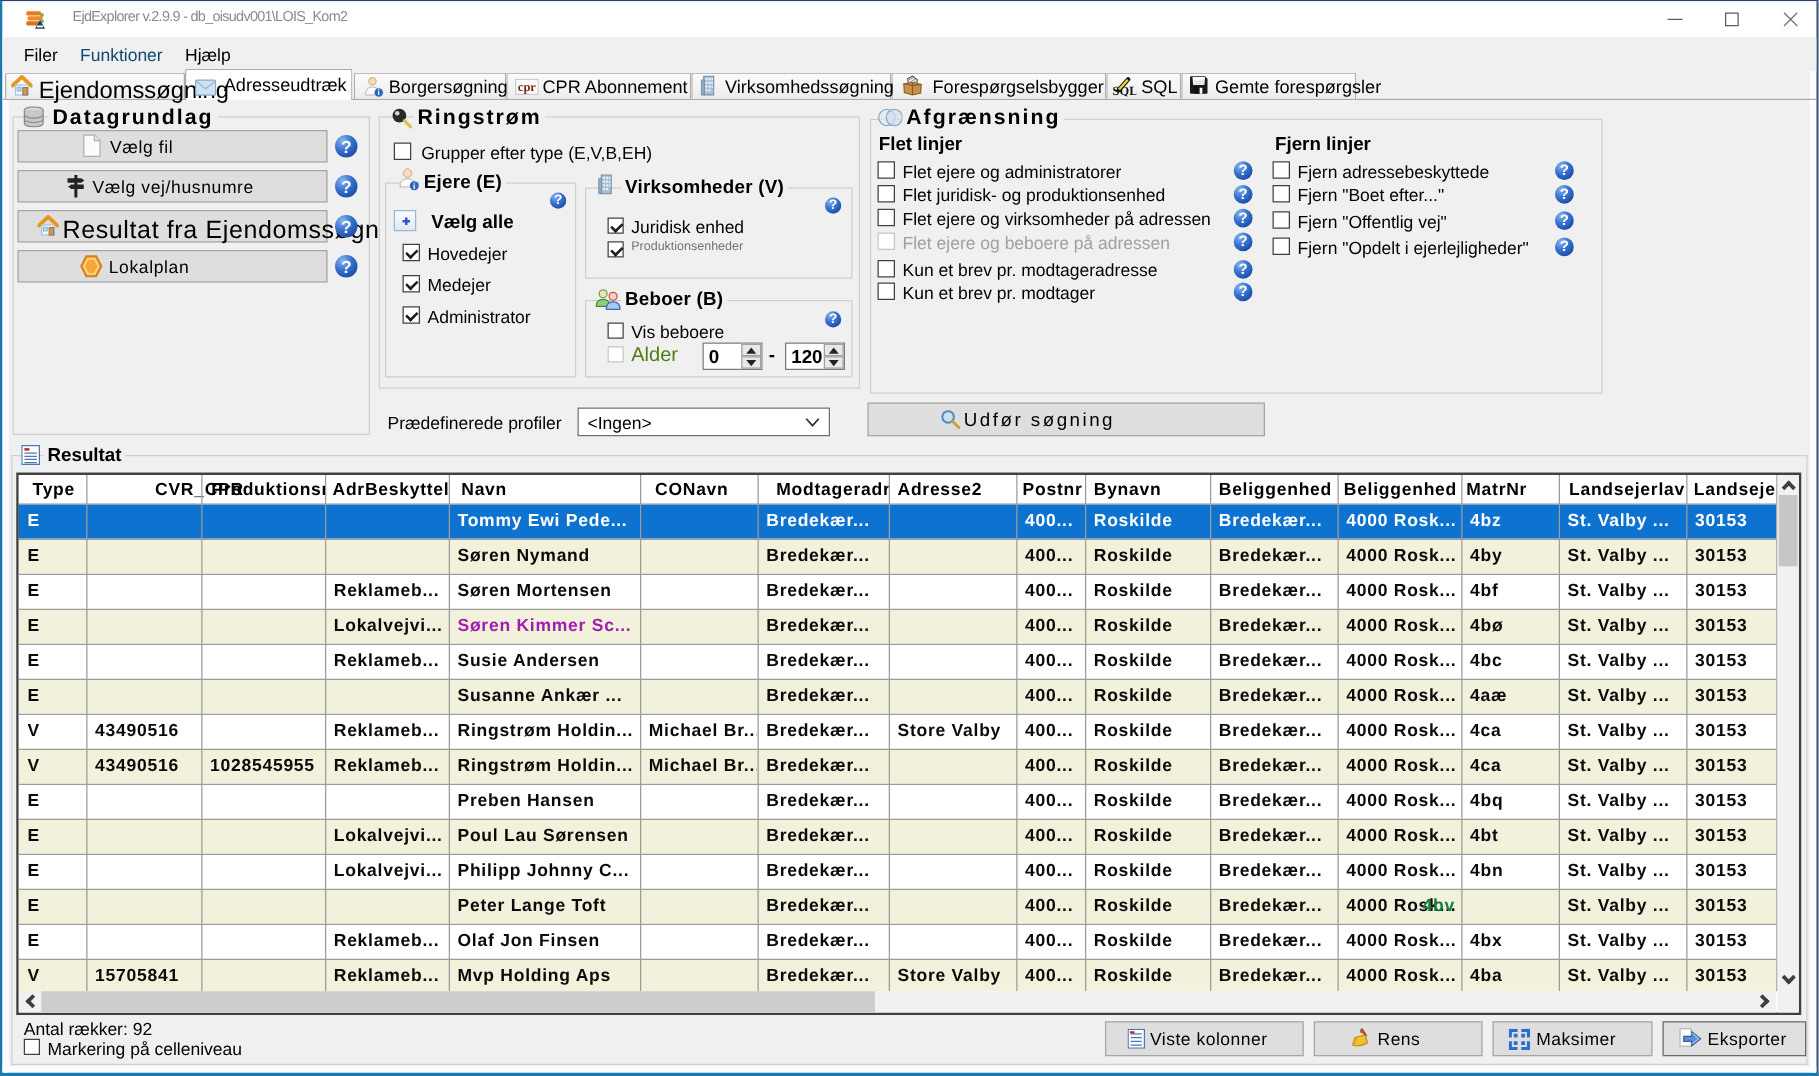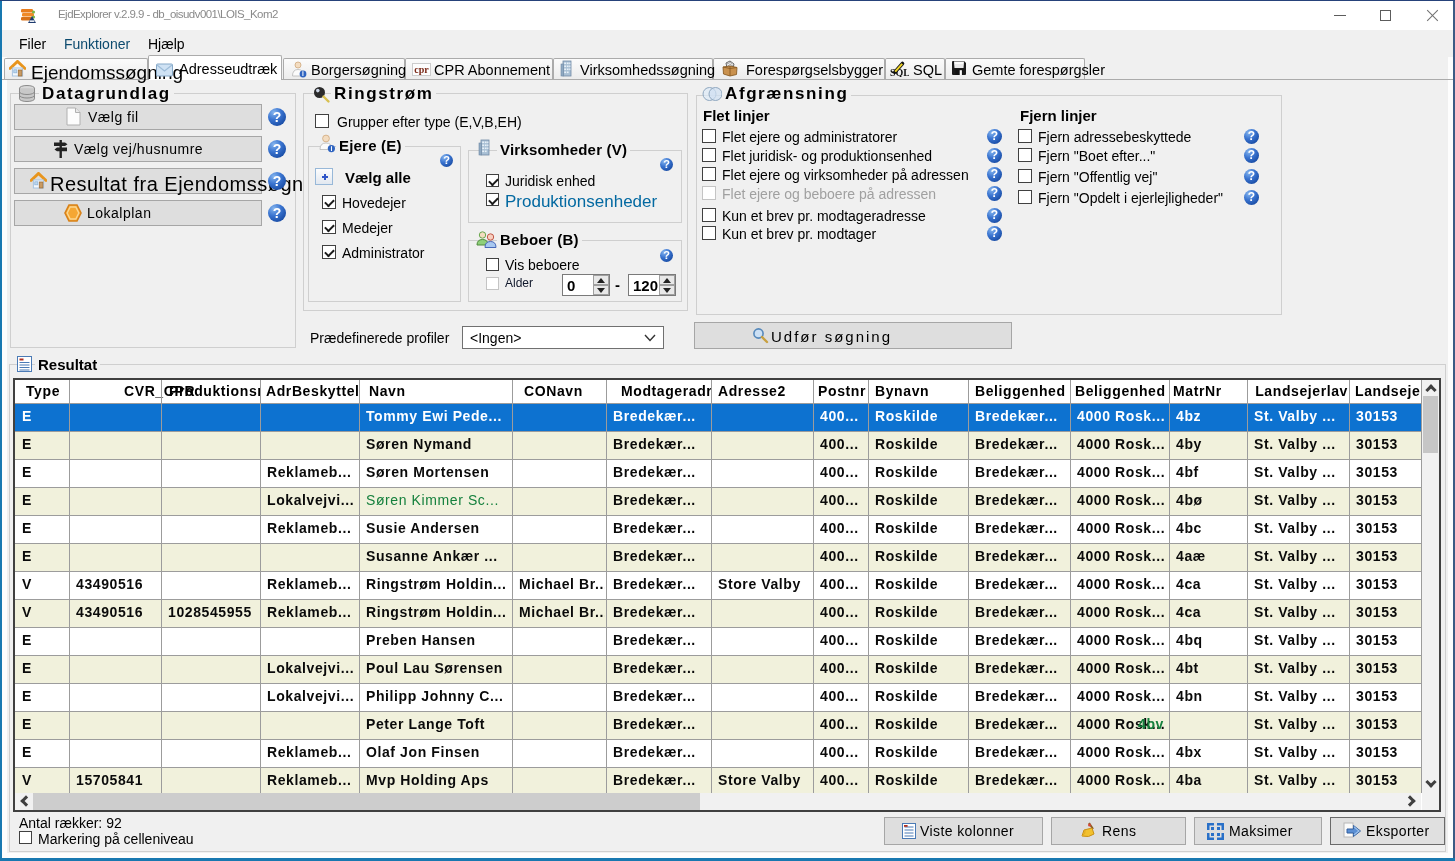--- a/index.html
+++ b/index.html
@@ -212,34 +212,34 @@
       <rect x="9.2" y="8.5" width="1.2" height="1.6"></rect>
 <rect x="4.2" y="11.5" width="1.8" height="1.6"></rect>
       <rect x="6.8" y="11.5" width="1.8" height="1.6"></rect>
 </g>
   </svg>
 <div class="abs sgtitle" style="left:497px;top:141px;padding:0 3px">Virksomheder (V)</div>
 <div class="abs q" style="left:660px;top:158px;width:13px;height:13px;font-size:11px;line-height:13px"></div>
 <div class="abs cb c" style="left:486px;top:174px;width:13px;height:13px"></div>
 <div class="abs nw" style="left:505px;top:173px;font-size:14px;color:#000;letter-spacing:0">Juridisk enhed</div>
 <div class="abs cb c" style="left:486px;top:193px;width:13px;height:13px"></div>
-<div class="abs nw" style="left:505px;top:192px;font-size:17px;color:#0369a1;letter-spacing:0">Produktionsenheder</div>
+<div class="abs nw" style="left:505px;top:192px;font-size:10px;color:#737373;letter-spacing:0">Produktionsenheder</div>
 <div class="abs gbox" style="left:468px;top:240px;width:214px;height:62px"></div>
 <svg class="abs" style="left:476px;top:230px" width="21" height="20" viewBox="0 0 21 20">
 <circle cx="6.5" cy="5" r="3.2" fill="#f3dcc0" stroke="#6aa84f" stroke-width="1"></circle>
 <path d="M1 15 Q1 9.5 6.5 9.5 Q12 9.5 12 15 Z" fill="#8fd07a" stroke="#4e8a3c" stroke-width="1"></path>
 <circle cx="14.5" cy="7" r="3.2" fill="#f8cfc0" stroke="#c05848" stroke-width="1"></circle>
 <path d="M9 17.5 Q9 11.5 14.5 11.5 Q20 11.5 20 17.5 Z" fill="#a8c8f0" stroke="#4868b8" stroke-width="1"></path>
 </svg>
 <div class="abs sgtitle" style="left:497px;top:231px;padding:0 3px">Beboer (B)</div>
 <div class="abs q" style="left:660px;top:249px;width:13px;height:13px;font-size:11px;line-height:13px"></div>
 <div class="abs cb" style="left:486px;top:258px;width:13px;height:13px"></div>
 <div class="abs nw" style="left:505px;top:257px;font-size:14px;color:#000;letter-spacing:0">Vis beboere</div>
 <div class="abs cb dis" style="left:486px;top:277px;width:13px;height:13px"></div>
-<div class="abs nw" style="left:505px;top:276px;font-size:12px;color:#0f172a;letter-spacing:0">Alder</div>
+<div class="abs nw" style="left:505px;top:276px;font-size:16px;color:#4d7c0f;letter-spacing:0">Alder</div>
 <div class="abs" style="left:562px;top:274px;width:48px;height:22px;background:#fff;border:1px solid #7a7a7a"></div>
 <div class="abs nw" style="left:567px;top:277px;font-size:15px;font-weight:bold">0</div>
 <div class="abs" style="left:593px;top:275px;width:16px;height:10px;background:#e8e8e8;border:1px solid #a0a0a0"></div>
 <div class="abs" style="left:593px;top:285px;width:16px;height:10px;background:#e8e8e8;border:1px solid #a0a0a0"></div>
 <div class="abs" style="left:597px;top:278px;width:0;height:0;border-left:4px solid transparent;border-right:4px solid transparent;border-bottom:5px solid #222"></div>
 <div class="abs" style="left:597px;top:288px;width:0;height:0;border-left:4px solid transparent;border-right:4px solid transparent;border-top:5px solid #222"></div>
 <div class="abs nw" style="left:615px;top:276px;font-size:15px;color:#000;font-weight:bold;letter-spacing:0">-</div>
 <div class="abs" style="left:628px;top:274px;width:48px;height:22px;background:#fff;border:1px solid #7a7a7a"></div>
 <div class="abs nw" style="left:633px;top:277px;font-size:15px;font-weight:bold">120</div>
 <div class="abs" style="left:659px;top:275px;width:16px;height:10px;background:#e8e8e8;border:1px solid #a0a0a0"></div>
@@ -357,21 +357,21 @@
 <div class="abs nw" style="left:805px;top:84px;width:47px;font-size:14px;font-weight:bold;letter-spacing:0.6px;color:#0a0a0a;overflow:hidden">400...</div>
 <div class="abs nw" style="left:860px;top:84px;width:92px;font-size:14px;font-weight:bold;letter-spacing:0.6px;color:#0a0a0a;overflow:hidden">Roskilde</div>
 <div class="abs nw" style="left:960px;top:84px;width:94px;font-size:14px;font-weight:bold;letter-spacing:0.6px;color:#0a0a0a;overflow:hidden">Bredekær...</div>
 <div class="abs nw" style="left:1062px;top:84px;width:91px;font-size:14px;font-weight:bold;letter-spacing:0.6px;color:#0a0a0a;overflow:hidden">4000 Rosk...</div>
 <div class="abs nw" style="left:1161px;top:84px;width:70px;font-size:14px;font-weight:bold;letter-spacing:0.6px;color:#0a0a0a;overflow:hidden">4bf</div>
 <div class="abs nw" style="left:1239px;top:84px;width:94px;font-size:14px;font-weight:bold;letter-spacing:0.6px;color:#0a0a0a;overflow:hidden">St. Valby ...</div>
 <div class="abs nw" style="left:1341px;top:84px;width:64px;font-size:14px;font-weight:bold;letter-spacing:0.6px;color:#0a0a0a;overflow:hidden">30153</div>
 <div class="abs" style="left:0;top:107px;width:1406px;height:28px;background:#f1f1dc"></div>
 <div class="abs nw" style="left:7px;top:112px;width:46px;font-size:14px;font-weight:bold;letter-spacing:0.6px;color:#0a0a0a;overflow:hidden">E</div>
 <div class="abs nw" style="left:252px;top:112px;width:91px;font-size:14px;font-weight:bold;letter-spacing:0.6px;color:#0a0a0a;overflow:hidden">Lokalvejvi...</div>
-<div class="abs nw" style="left:351px;top:112px;width:145px;font-size:14px;font-weight:normal;letter-spacing:0.6px;color:#15803d;overflow:hidden">Søren Kimmer Sc...</div>
+<div class="abs nw" style="left:351px;top:112px;width:145px;font-size:14px;font-weight:bold;letter-spacing:0.6px;color:#a21caf;overflow:hidden">Søren Kimmer Sc...</div>
 <div class="abs nw" style="left:598px;top:112px;width:97px;font-size:14px;font-weight:bold;letter-spacing:0.6px;color:#0a0a0a;overflow:hidden">Bredekær...</div>
 <div class="abs nw" style="left:805px;top:112px;width:47px;font-size:14px;font-weight:bold;letter-spacing:0.6px;color:#0a0a0a;overflow:hidden">400...</div>
 <div class="abs nw" style="left:860px;top:112px;width:92px;font-size:14px;font-weight:bold;letter-spacing:0.6px;color:#0a0a0a;overflow:hidden">Roskilde</div>
 <div class="abs nw" style="left:960px;top:112px;width:94px;font-size:14px;font-weight:bold;letter-spacing:0.6px;color:#0a0a0a;overflow:hidden">Bredekær...</div>
 <div class="abs nw" style="left:1062px;top:112px;width:91px;font-size:14px;font-weight:bold;letter-spacing:0.6px;color:#0a0a0a;overflow:hidden">4000 Rosk...</div>
 <div class="abs nw" style="left:1161px;top:112px;width:70px;font-size:14px;font-weight:bold;letter-spacing:0.6px;color:#0a0a0a;overflow:hidden">4bø</div>
 <div class="abs nw" style="left:1239px;top:112px;width:94px;font-size:14px;font-weight:bold;letter-spacing:0.6px;color:#0a0a0a;overflow:hidden">St. Valby ...</div>
 <div class="abs nw" style="left:1341px;top:112px;width:64px;font-size:14px;font-weight:bold;letter-spacing:0.6px;color:#0a0a0a;overflow:hidden">30153</div>
 <div class="abs" style="left:0;top:135px;width:1406px;height:28px;background:#fff"></div>
 <div class="abs nw" style="left:7px;top:140px;width:46px;font-size:14px;font-weight:bold;letter-spacing:0.6px;color:#0a0a0a;overflow:hidden">E</div>

